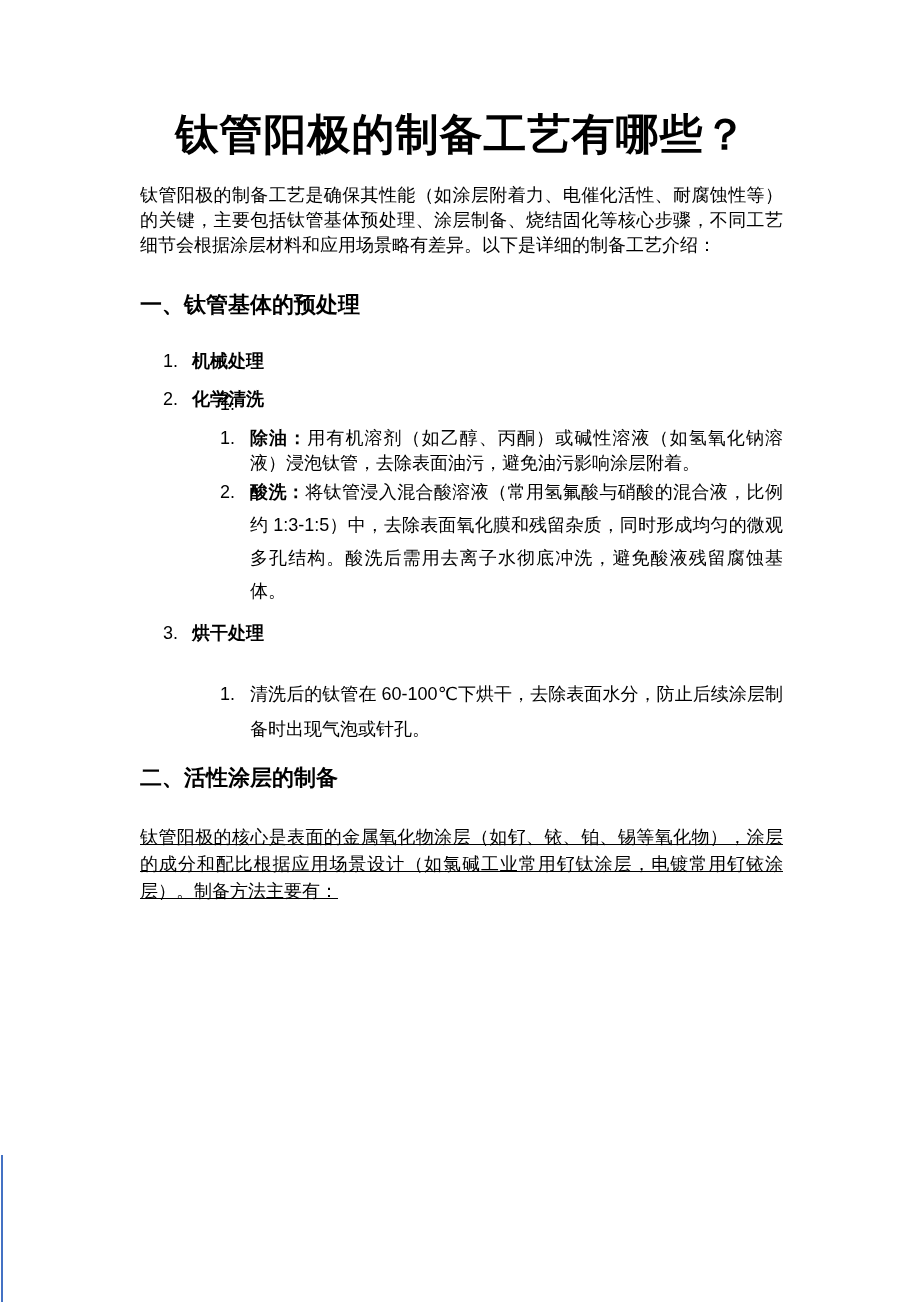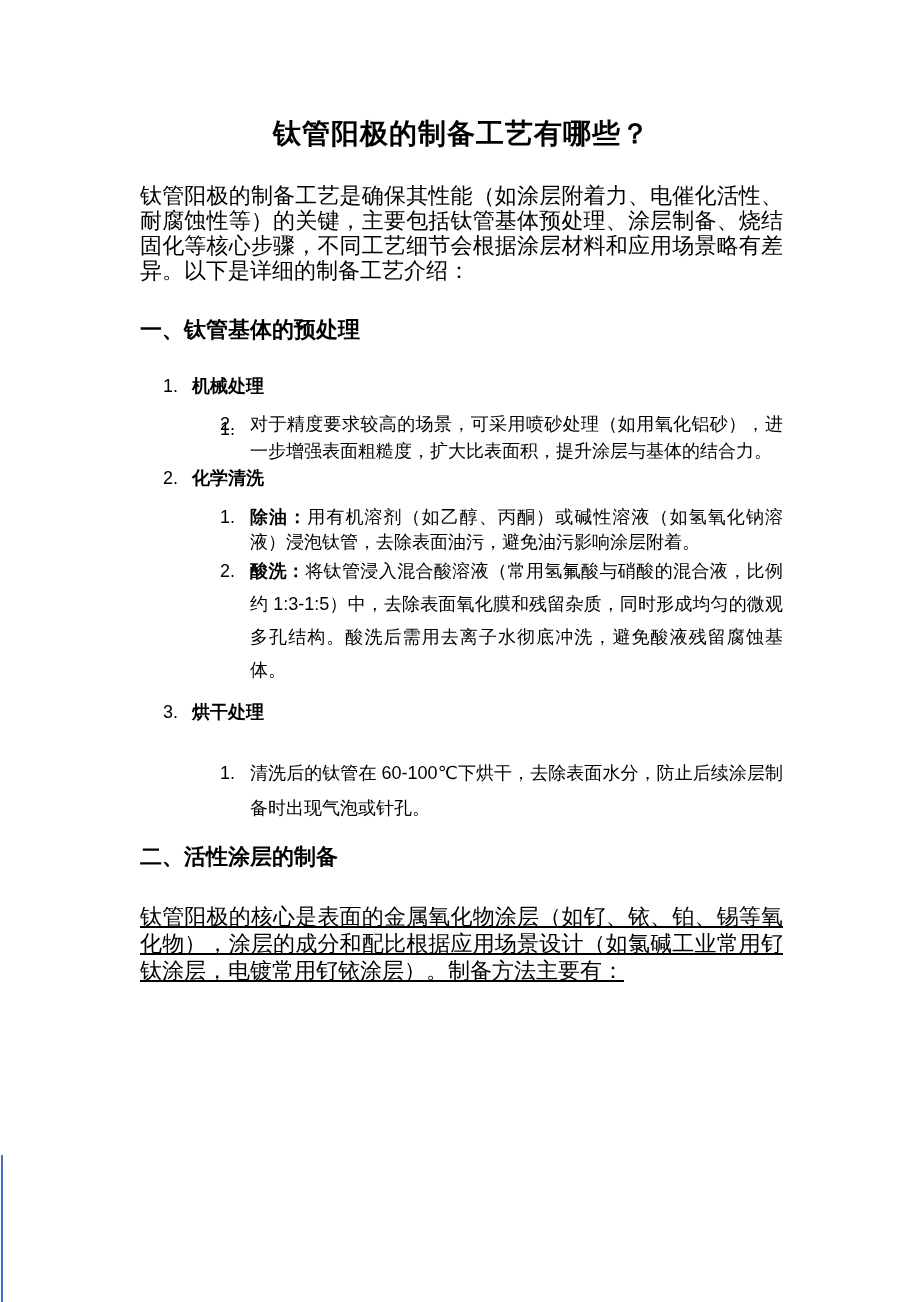--- a/index.html
+++ b/index.html
@@ -26,30 +26,30 @@
   }
   .content {
     position: absolute;
     left: 140px;
     top: 0;
     width: 643px;
   }
   h1.title {
     margin: 0;
     padding-top: 103px;
-    font-size: 28px;
+    font-size: 43px;
     line-height: 62px;
     font-weight: 700;
     text-align: center;
     letter-spacing: 1px;
     white-space: nowrap;
   }
   p.para {
     margin: 0;
-    font-size: 22px;
+    font-size: 18px;
     text-align: justify;
   }
   p.intro   { margin-top: 18px; line-height: 25px; }
   h2.sec {
     margin: 0;
     font-size: 22px;
     line-height: 30px;
     font-weight: 700;
   }
   h2.sec1   { margin-top: 32px; }
@@ -113,21 +113,21 @@
       <div class="li1">
         <span class="num">1.</span>
         <span class="lbl">机械处理</span>
       </div>
       <div class="li2 lh36 mt12">
         <span class="num">1.</span>
         <span class="term"></span>
       </div>
       <div class="li2 lh27">
         <span class="num">2.</span>
-        <span class="term"></span><span>对于精度要求较高的场景，可采用喷砂处理（如用氧化铝砂），进一步增强表面粗糙度，扩大比表面积，提升涂层与基体的结合力。</span>
+        <span class="term"></span>
       </div>
 
       <div class="li1">
         <span class="num">2.</span>
         <span class="lbl">化学清洗</span>
       </div>
       <div class="li2 lh25 mt14">
         <span class="num">1.</span>
         <span class="term">除油：</span><span>用有机溶剂（如乙醇、丙酮）或碱性溶液（如氢氧化钠溶液）浸泡钛管，去除表面油污，避免油污影响涂层附着。</span>
       </div>

